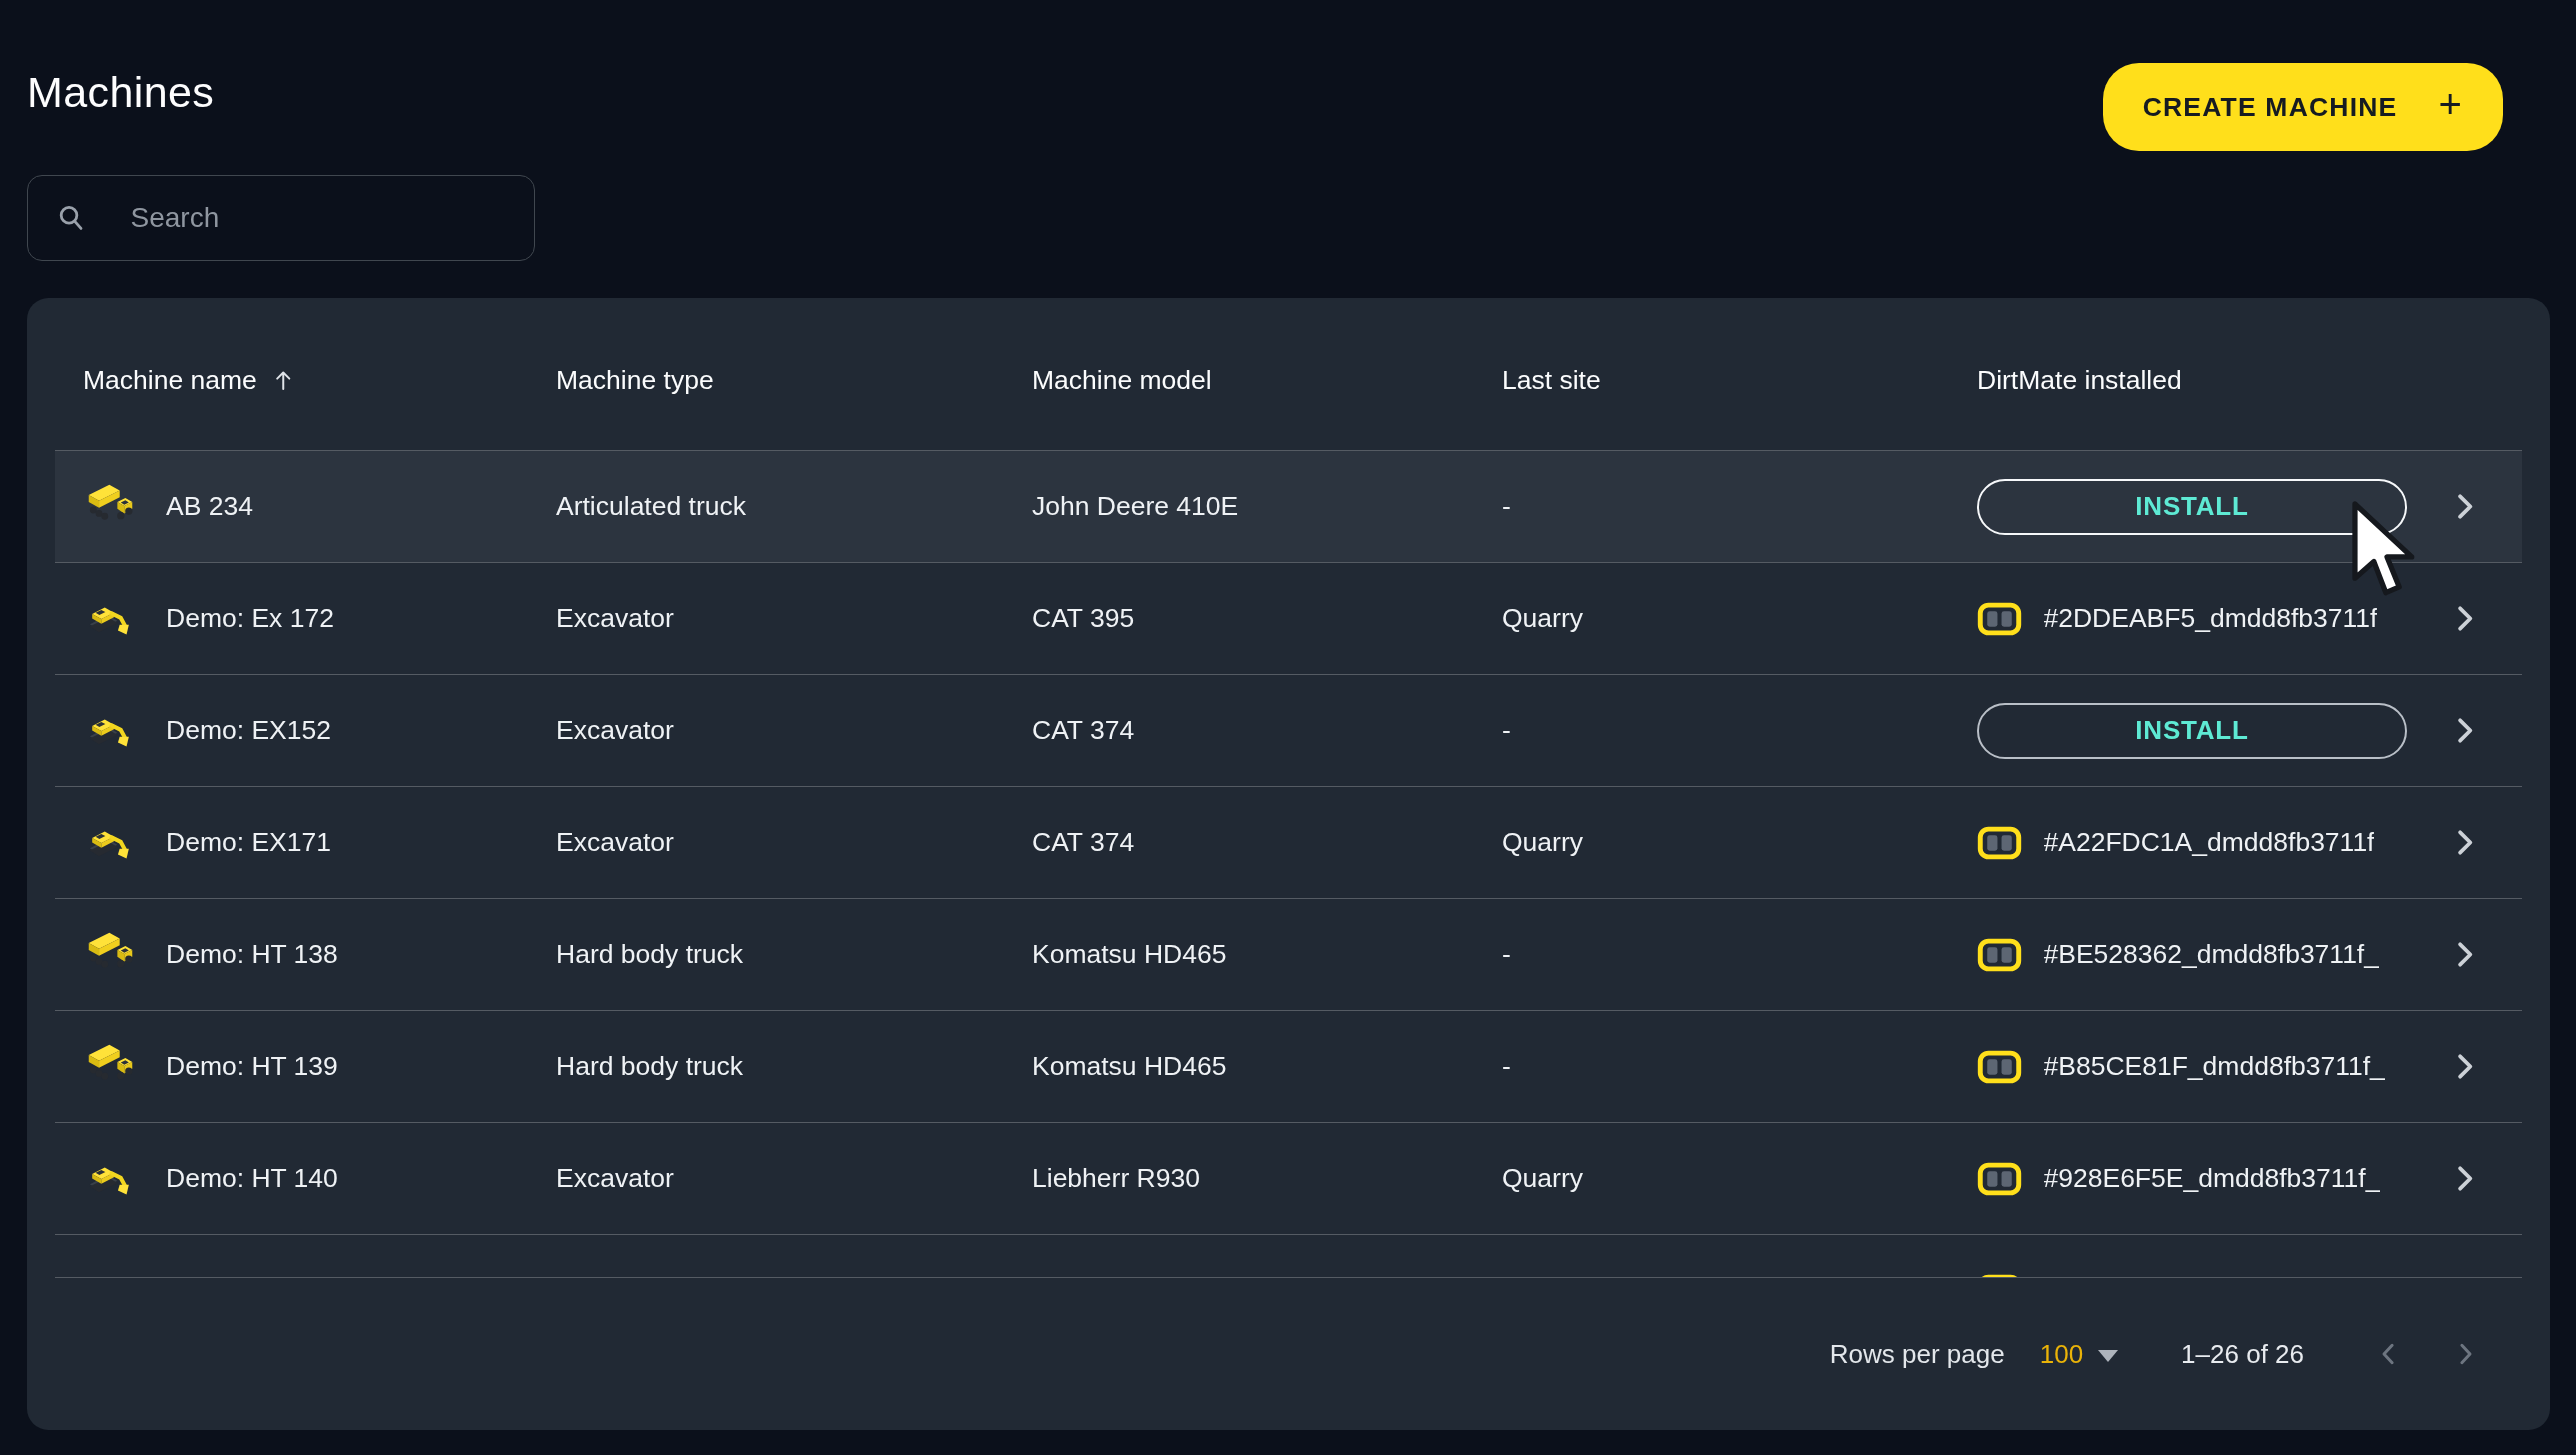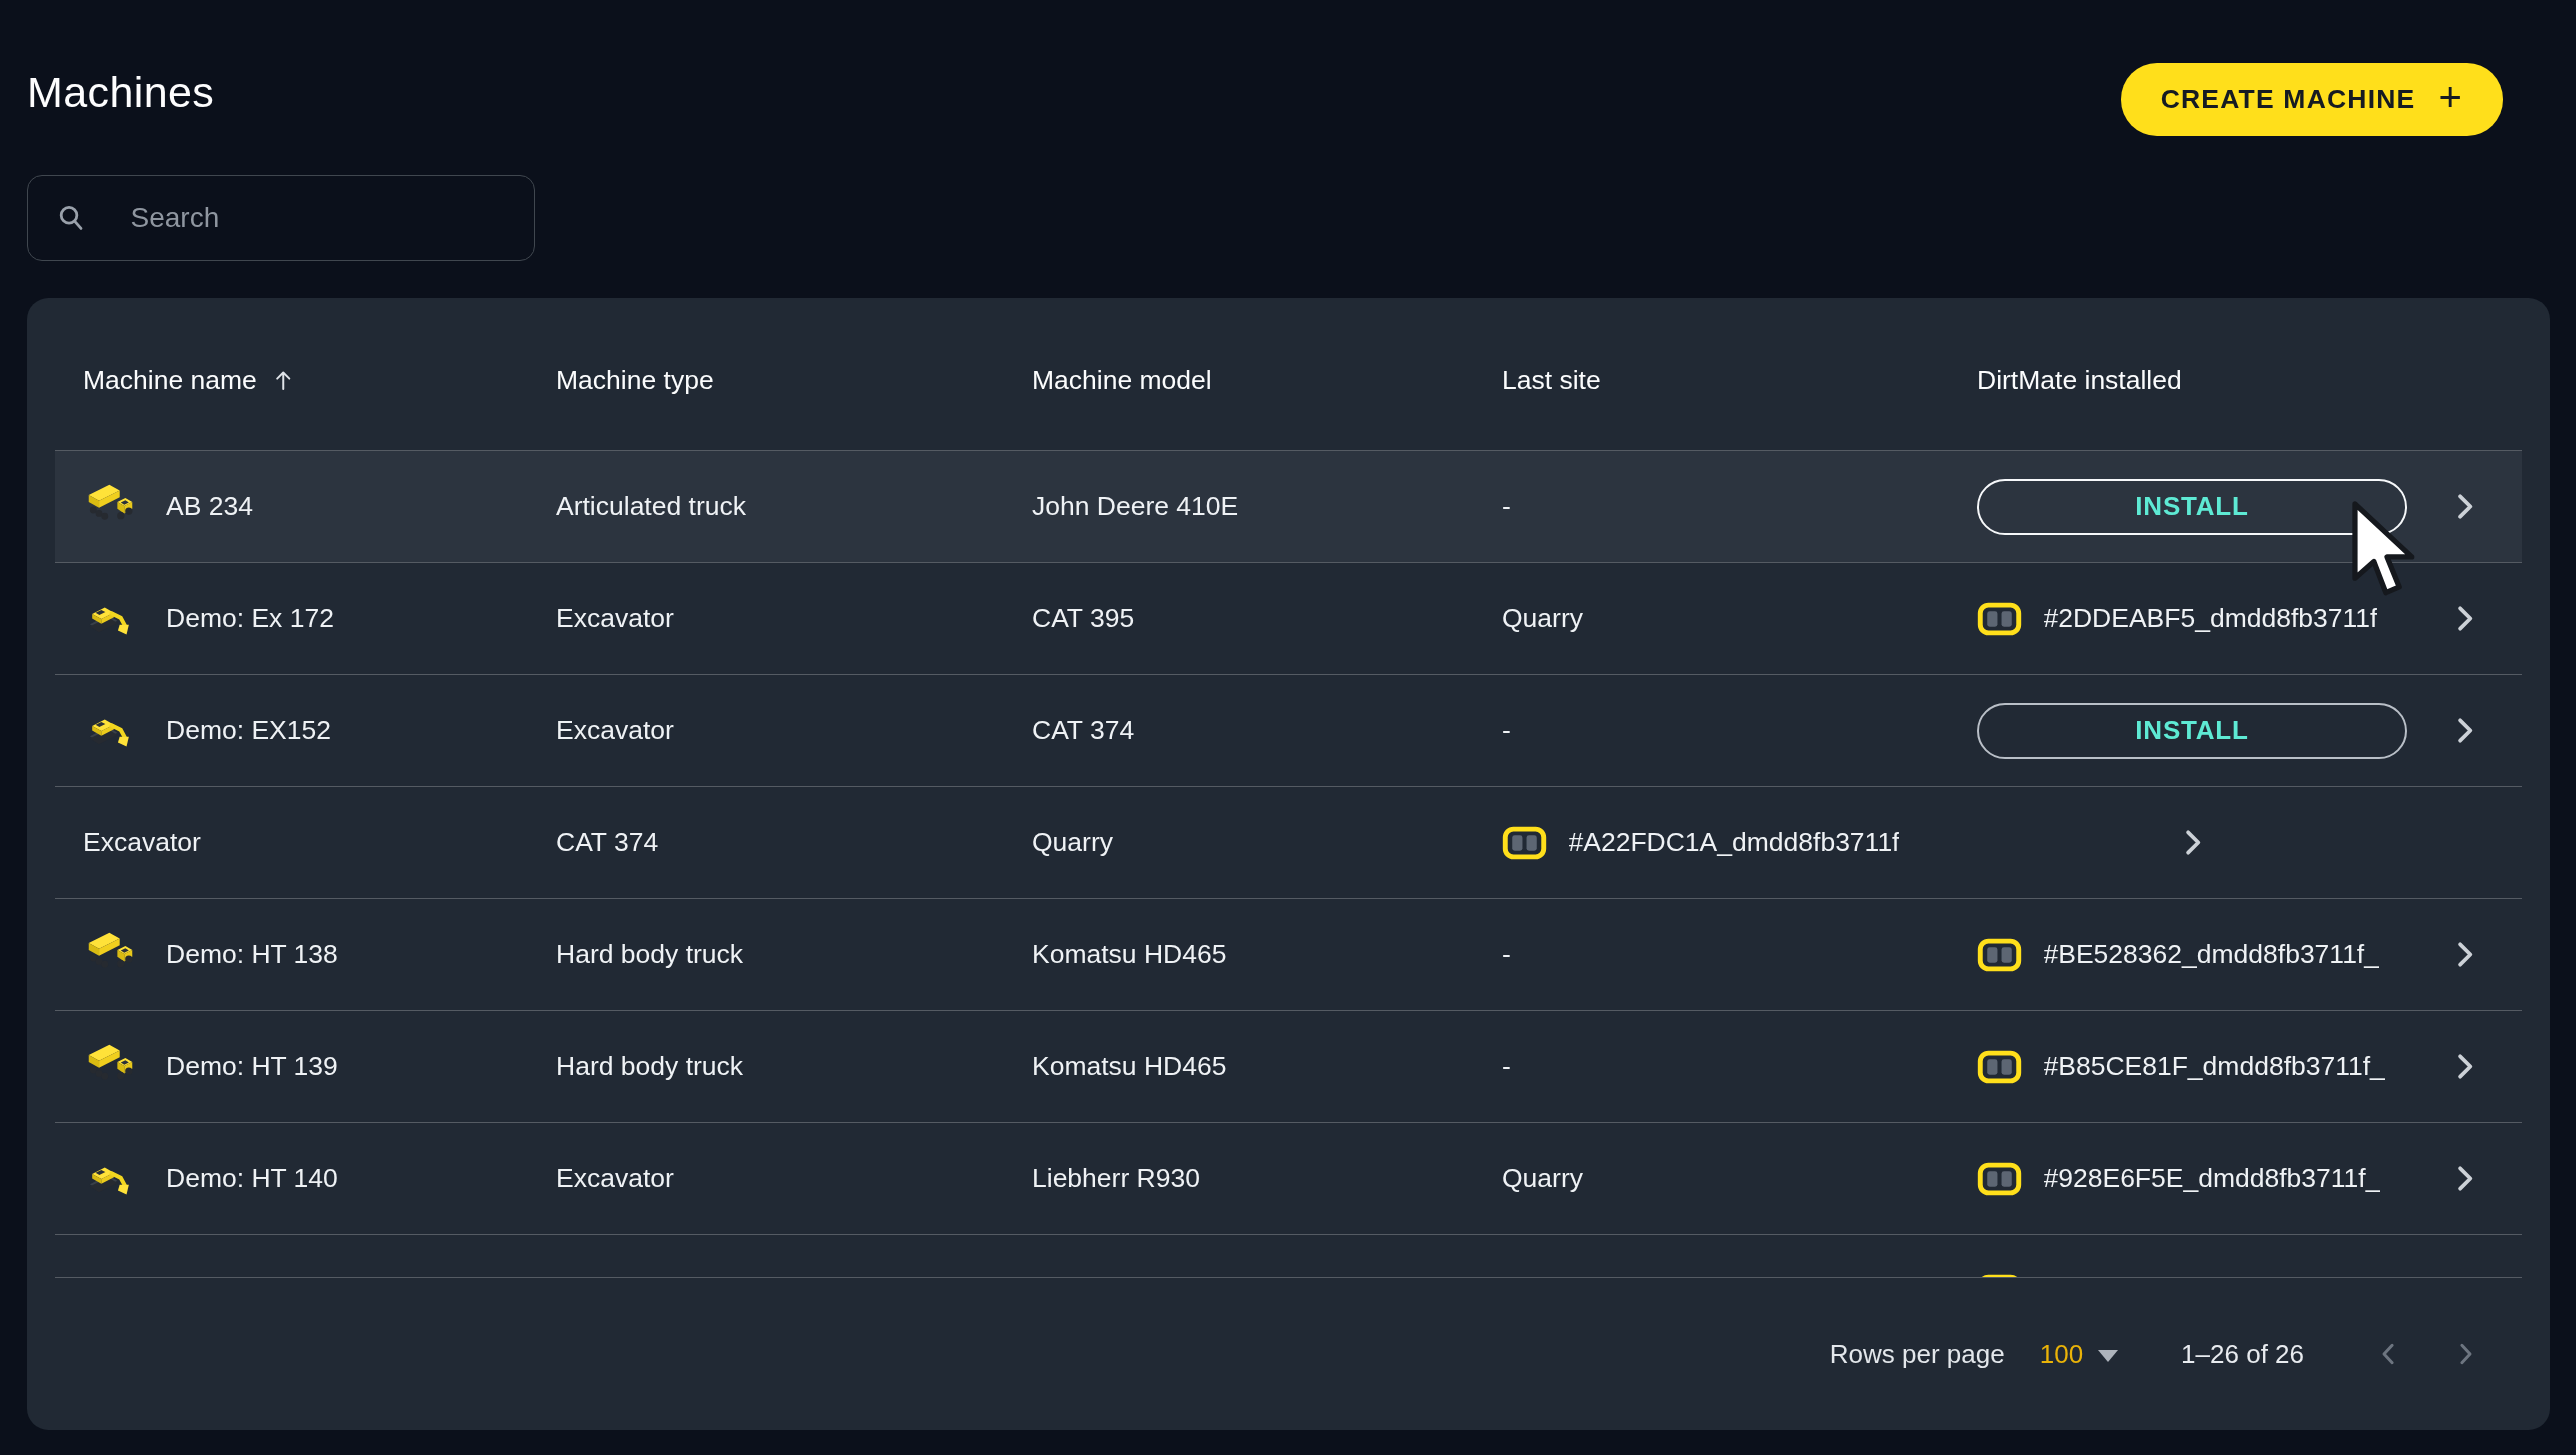--- a/index.html
+++ b/index.html
@@ -8,23 +8,23 @@
     background:#0b101b;
     font-family:"Liberation Sans",sans-serif;
     -webkit-font-smoothing:antialiased;
   }
   
   .page-title{
     position:absolute;left:27px;top:68px;
     font-size:43px;font-weight:400;color:#fdfdfe;letter-spacing:0.4px;
   }
   .create-btn{
-    position:absolute;top:63px;right:73px;height:73px;padding:0 40px;
+    position:absolute;top:63px;right:73px;height:88px;padding:0 40px;
     border-radius:36px;background:#ffdf1b;border:none;cursor:pointer;
-    display:flex;align-items:center;gap:23px;
+    display:flex;align-items:center;gap:41px;
     font-family:inherit;font-size:26.5px;font-weight:700;letter-spacing:1.2px;color:#161b22;
   }
   .create-btn .plus{font-size:40px;font-weight:400;margin-top:-5px;}
   .search-box{
     position:absolute;left:27px;top:175px;width:508px;height:86px;box-sizing:border-box;
     border:1.7px solid #40474f;border-radius:15px;background:transparent;
     display:flex;align-items:center;gap:41px;padding:0 26.5px;
   }
   .search-box svg{flex:0 0 33px;}
   .search-input{
@@ -229,20 +229,36 @@
             </button>
 
     </div>
     <div class="cell cell-chev">
       <svg class="chev" viewBox="0 0 24 24">
         <path d="M9 5l7 7-7 7" fill="none" stroke="currentColor" stroke-width="2.6" stroke-linecap="round" stroke-linejoin="round"></path>
       </svg>
     </div>
   </div>
         <div class="row">
+    <div class="cell cell-name">
+      <span class="machine-icon icon-excavator">
+
+        <svg class="svg-excavator" viewBox="0 0 48 48">
+          <polygon points="6,29 22,21 30,26 14,34" fill="#3a4049"></polygon>
+          <polygon points="6,31 22,23 30,28 14,36" fill="#262a31"></polygon>
+          <polygon points="8,20 19,14.5 27,19 16,24.5" fill="#ffe239"></polygon>
+          <polygon points="8,20 16,24.5 16,28.5 8,24" fill="#d9bb12"></polygon>
+          <polygon points="16,24.5 27,19 27,23 16,28.5" fill="#eccb1c"></polygon>
+          <polygon points="11,19 16,16.5 19.5,18.4 14.3,21" fill="#2c3138"></polygon>
+          <path d="M25,19.5 33,23.5 36.5,30" fill="none" stroke="#f2d61f" stroke-width="3.6" stroke-linecap="round" stroke-linejoin="round"></path>
+          <polygon points="32,29.5 40,29.5 38,38 30.5,34.5" fill="#ffe239"></polygon>
+        </svg>
+      </span>
+      <span class="txt">Demo: EX171</span>
+    </div>
     <div class="cell"><span>Excavator</span></div>
     <div class="cell"><span>CAT 374</span></div>
     <div class="cell"><span>Quarry</span></div>
     <div class="cell cell-dm">
 
       <span class="dm-wrap">
         <svg width="45" height="36" viewBox="0 0 54 44">
           <rect x="3.5" y="5" width="47" height="34" rx="10" fill="none" stroke="#ffdf1b" stroke-width="6"></rect>
           <rect x="12" y="12.5" width="12.5" height="19" rx="3" fill="#5d6673"></rect>
           <rect x="29.5" y="12.5" width="12.5" height="19" rx="3" fill="#5d6673"></rect>

